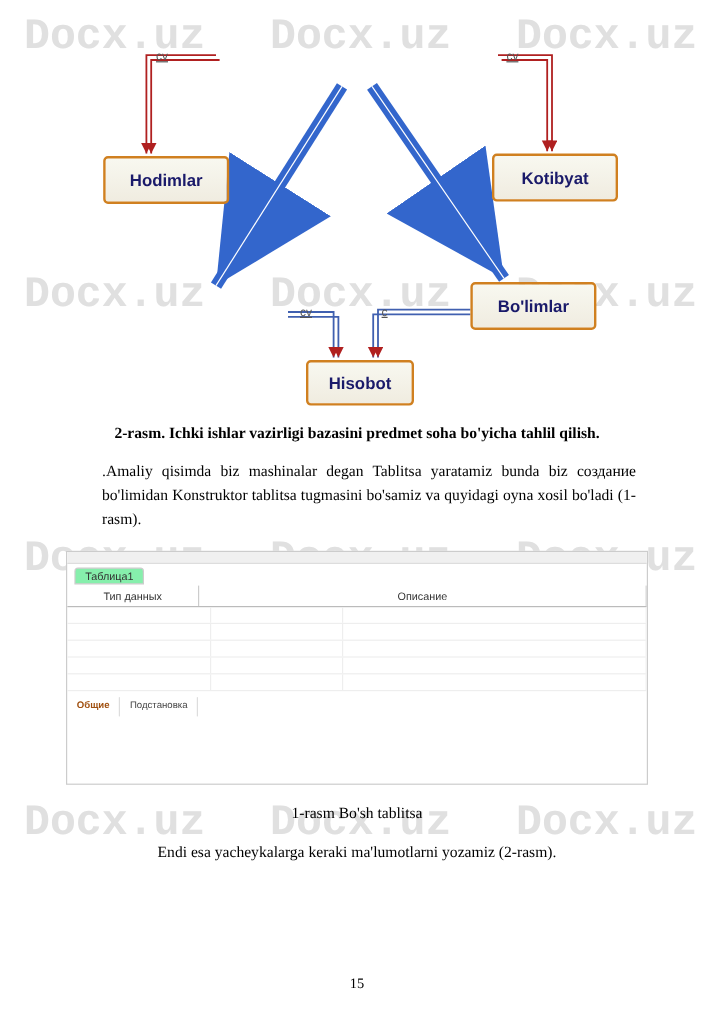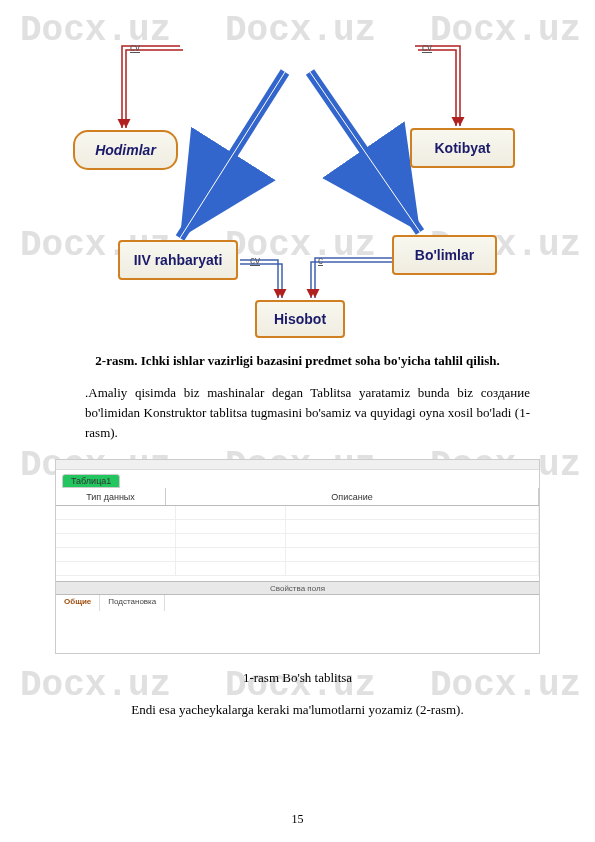--- a/index.html
+++ b/index.html
@@ -51,28 +51,27 @@
   .main-node {
     left: 180px; top: 25px;
     width: 235px; height: 45px;
     background: linear-gradient(#e8e6f0, #d8d5e8);
     border: 2px solid #5050a0;
     border-radius: 8px;
     font-size: 19px;
     color: #1a1a6a;
   }
   .hodimlar-node {
-    left: 73px; top: 130px;
+    left: 86px; top: 130px;
     width: 105px; height: 40px;
     background: linear-gradient(#f8f8f0, #f0ece0);
     border: 2px solid #d08020;
-    border-radius: 15px;
-    font-size: 14px;
-    color: #1a1a6a;
-    font-style: italic;
+    border-radius: 4px;
+    font-size: 14px;
+    color: #1a1a6a;
   }
   .kotibyat-node {
     left: 410px; top: 128px;
     width: 105px; height: 40px;
     background: linear-gradient(#f8f8f0, #f0ece0);
     border: 2px solid #d08020;
     border-radius: 4px;
     font-size: 14px;
     color: #1a1a6a;
   }
@@ -148,21 +147,21 @@
     background: #fff;
     overflow: hidden;
   }
   .ss-top {
     height: 10px;
     background: #f0f0f0;
     border-bottom: 1px solid #ddd;
   }
   .ss-tab {
     display: inline-block;
-    background: #22c55e;
+    background: #86efac;
     border: 1px solid #ccc;
     border-radius: 3px 3px 0 0;
     padding: 1px 8px;
     font-family: Arial, sans-serif;
     font-size: 9px;
     margin: 2px 0 0 6px;
     color: #333;
   }
   .ss-header-row {
     display: flex;
@@ -271,21 +270,20 @@
 
     <path d="M240 260 L278 260 L278 298" fill="none" stroke="#4060b0" stroke-width="1.5" marker-end="url(#arr-red)"></path>
     <path d="M240 264 L282 264 L282 298" fill="none" stroke="#4060b0" stroke-width="1.5" marker-end="url(#arr-red)"></path>
 
     <path d="M392 258 L315 258 L315 298" fill="none" stroke="#4060b0" stroke-width="1.5" marker-end="url(#arr-red)"></path>
     <path d="M392 262 L311 262 L311 298" fill="none" stroke="#4060b0" stroke-width="1.5" marker-end="url(#arr-red)"></path>
   </svg>
 
   <div class="node hodimlar-node">Hodimlar</div>
   <div class="node kotibyat-node">Kotibyat</div>
-  <div class="node rahbaryati-node">IIV rahbaryati</div>
   <div class="node hisobot-node">Hisobot</div>
   <div class="node bolimlar-node">Bo'limlar</div>
 
   <div class="cv-label cv1">cv</div>
   <div class="cv-label cv2">cv</div>
   <div class="cv-label cv3">cv</div>
   <div class="cv-label cv4">c</div>
 </div>
 
 <div class="caption">2-rasm. Ichki ishlar vazirligi bazasini predmet soha bo'yicha tahlil qilish.</div>
@@ -320,21 +318,20 @@
         <div class="c ss-col1"></div>
         <div class="c ss-col2"></div>
         <div class="c ss-col3"></div>
       </div>
     <div class="r">
         <div class="c ss-col1"></div>
         <div class="c ss-col2"></div>
         <div class="c ss-col3"></div>
       </div>
   </div>
-  <div class="ss-split">Свойства поля</div>
   <div class="ss-bottom-tabs">
     <div class="ss-btab active">Общие</div>
     <div class="ss-btab">Подстановка</div>
   </div>
 </div>
 
 <div class="caption" style="font-weight:normal;margin-top:16px">1-rasm Bo'sh tablitsa</div>
 <div class="body-text" style="text-align:center;margin-left:65px;margin-right:65px">Endi esa yacheykalarga keraki ma'lumotlarni yozamiz (2-rasm).</div>
 
 <div class="page-num">15</div>

